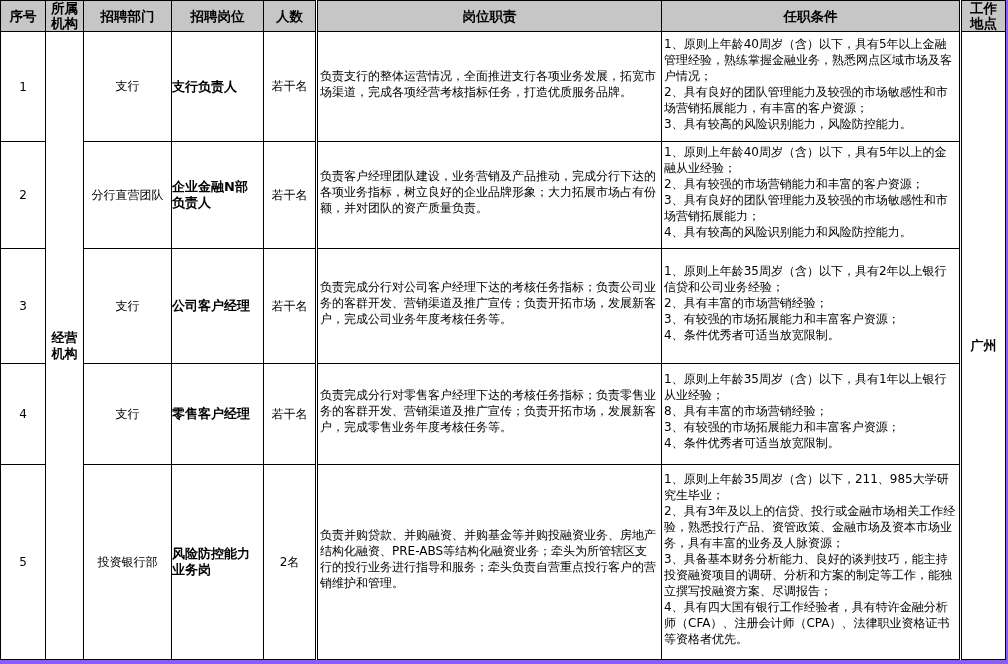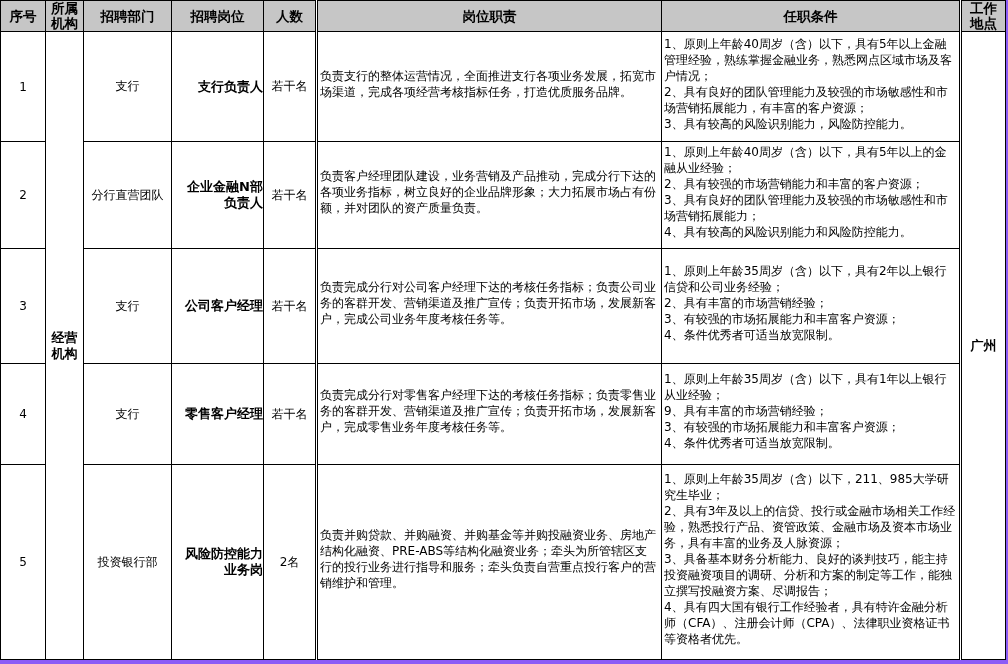--- a/index.html
+++ b/index.html
@@ -24,21 +24,21 @@
   }
   table.recruit th {
     background: #c6c6c6;
     font-weight: bold;
     font-size: 13.5px;
     text-align: center;
     line-height: 1.12;
     white-space: pre-line;
   }
   td.c { text-align: center; font-size: 12px; }
-  td.pos { text-align: right; font-size: 13px; font-weight: bold; white-space: pre-line; line-height: 1.25; }
+  td.pos { text-align: left; font-size: 13px; font-weight: bold; white-space: pre-line; line-height: 1.25; }
   td.org, td.loc { text-align: center; font-size: 13px; font-weight: bold; white-space: pre-line; line-height: 1.2; }
   td.txt {
     font-size: 12px;
     line-height: 16px;
     text-align: left;
     padding: 2px 3px 8px 2px;
     white-space: pre-wrap;
     word-break: break-all;
   }
   .dbl { border-left: 3px double #000 !important; }
@@ -111,21 +111,21 @@
 4、条件优秀者可适当放宽限制。</td>
     </tr>
 
     <tr style="height:101px">
       <td class="c">4</td>
       <td class="c">支行</td>
       <td class="pos">零售客户经理</td>
       <td class="c">若干名</td>
       <td class="txt dbl">负责完成分行对零售客户经理下达的考核任务指标；负责零售业务的客群开发、营销渠道及推广宣传；负责开拓市场，发展新客户，完成零售业务年度考核任务等。</td>
       <td class="txt">1、原则上年龄35周岁（含）以下，具有1年以上银行从业经验；
-9、具有丰富的市场营销经验；
+8、具有丰富的市场营销经验；
 3、有较强的市场拓展能力和丰富客户资源；
 4、条件优秀者可适当放宽限制。</td>
     </tr>
 
     <tr style="height:195px">
       <td class="c">5</td>
       <td class="c">投资银行部</td>
       <td class="pos">风险防控能力
 业务岗</td>
       <td class="c">2名</td>

